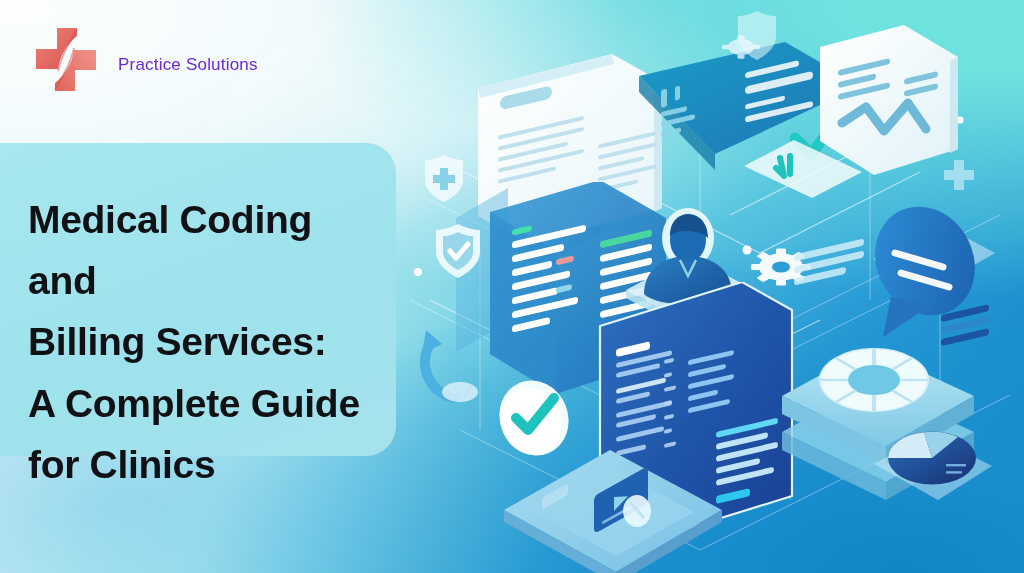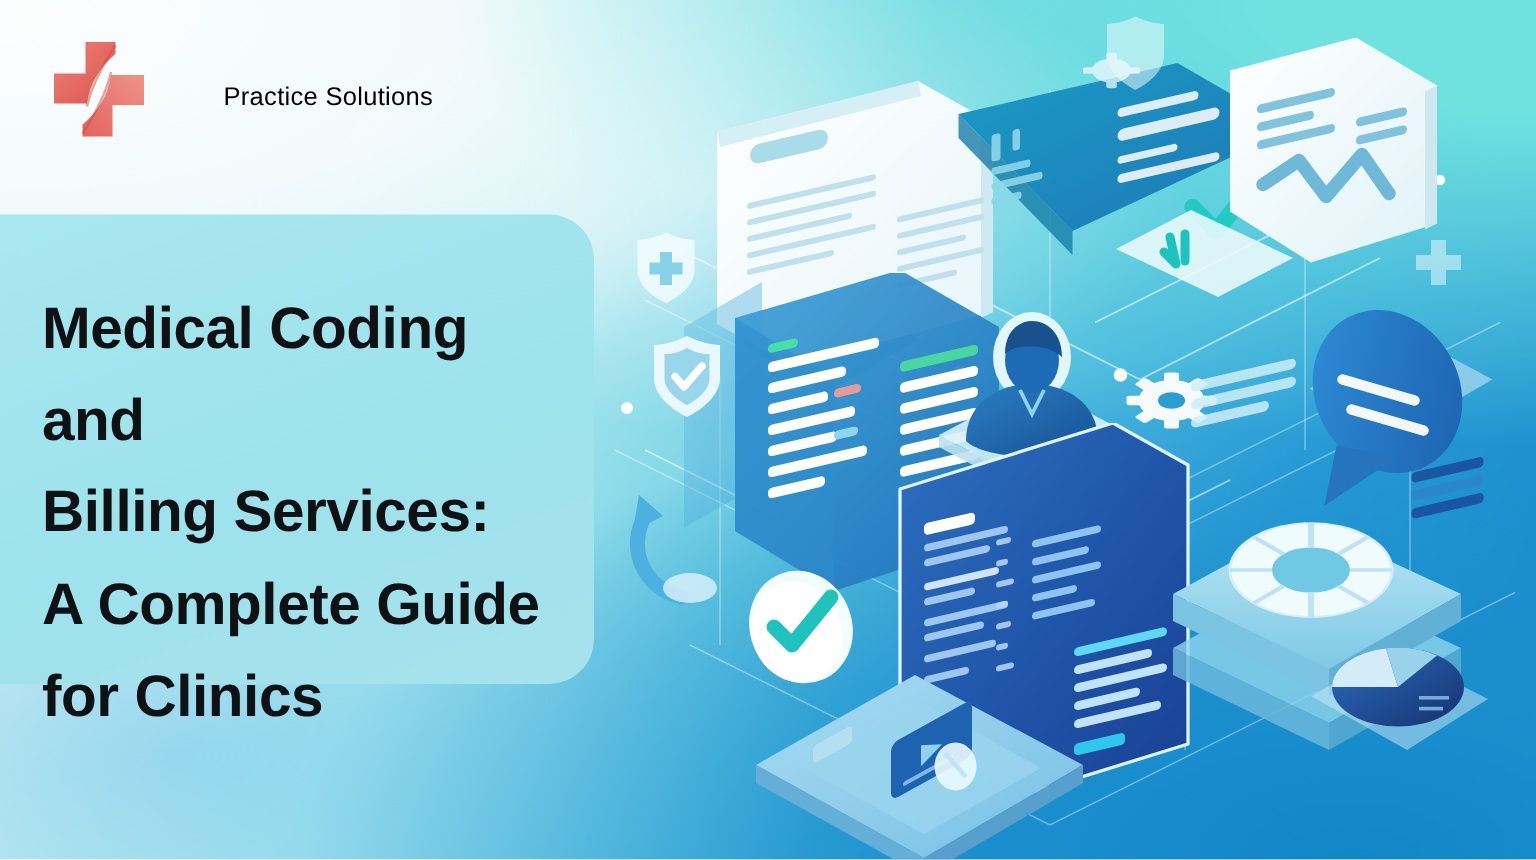--- a/index.html
+++ b/index.html
@@ -25,21 +25,21 @@
   }
 
   
   .illus{position:absolute;left:400px;top:0;width:624px;height:573px;overflow:hidden;}
   .iso{position:absolute;transform-style:flat;}
 
   
   .logo{position:absolute;left:30px;top:25px;display:flex;align-items:center;gap:16px;}
   .logo-mark{position:relative;width:72px;height:70px;}
   .brand-name{font-size:40px;font-weight:700;color:#1b1b1b;line-height:1;letter-spacing:-.5px;}
-  .brand-sub{font-size:17px;font-weight:400;color:#000000;letter-spacing:.2px;margin-top:7px;margin-left:31px;}
+  .brand-sub{font-size:17px;font-weight:400;color:#6d28d9;letter-spacing:.2px;margin-top:7px;}
   .brand-text{display:flex;flex-direction:column;padding-top:2px;}
 
   
   .title-panel{
     position:absolute;left:0;top:143px;width:396px;height:313px;
     background:linear-gradient(160deg,#A8E7EE 0%,#9DE2EC 55%,#A6E2EC 100%);
     border-radius:0 30px 30px 0;
   }
   .title-text{
     position:absolute;left:28px;top:46px;width:352px;

